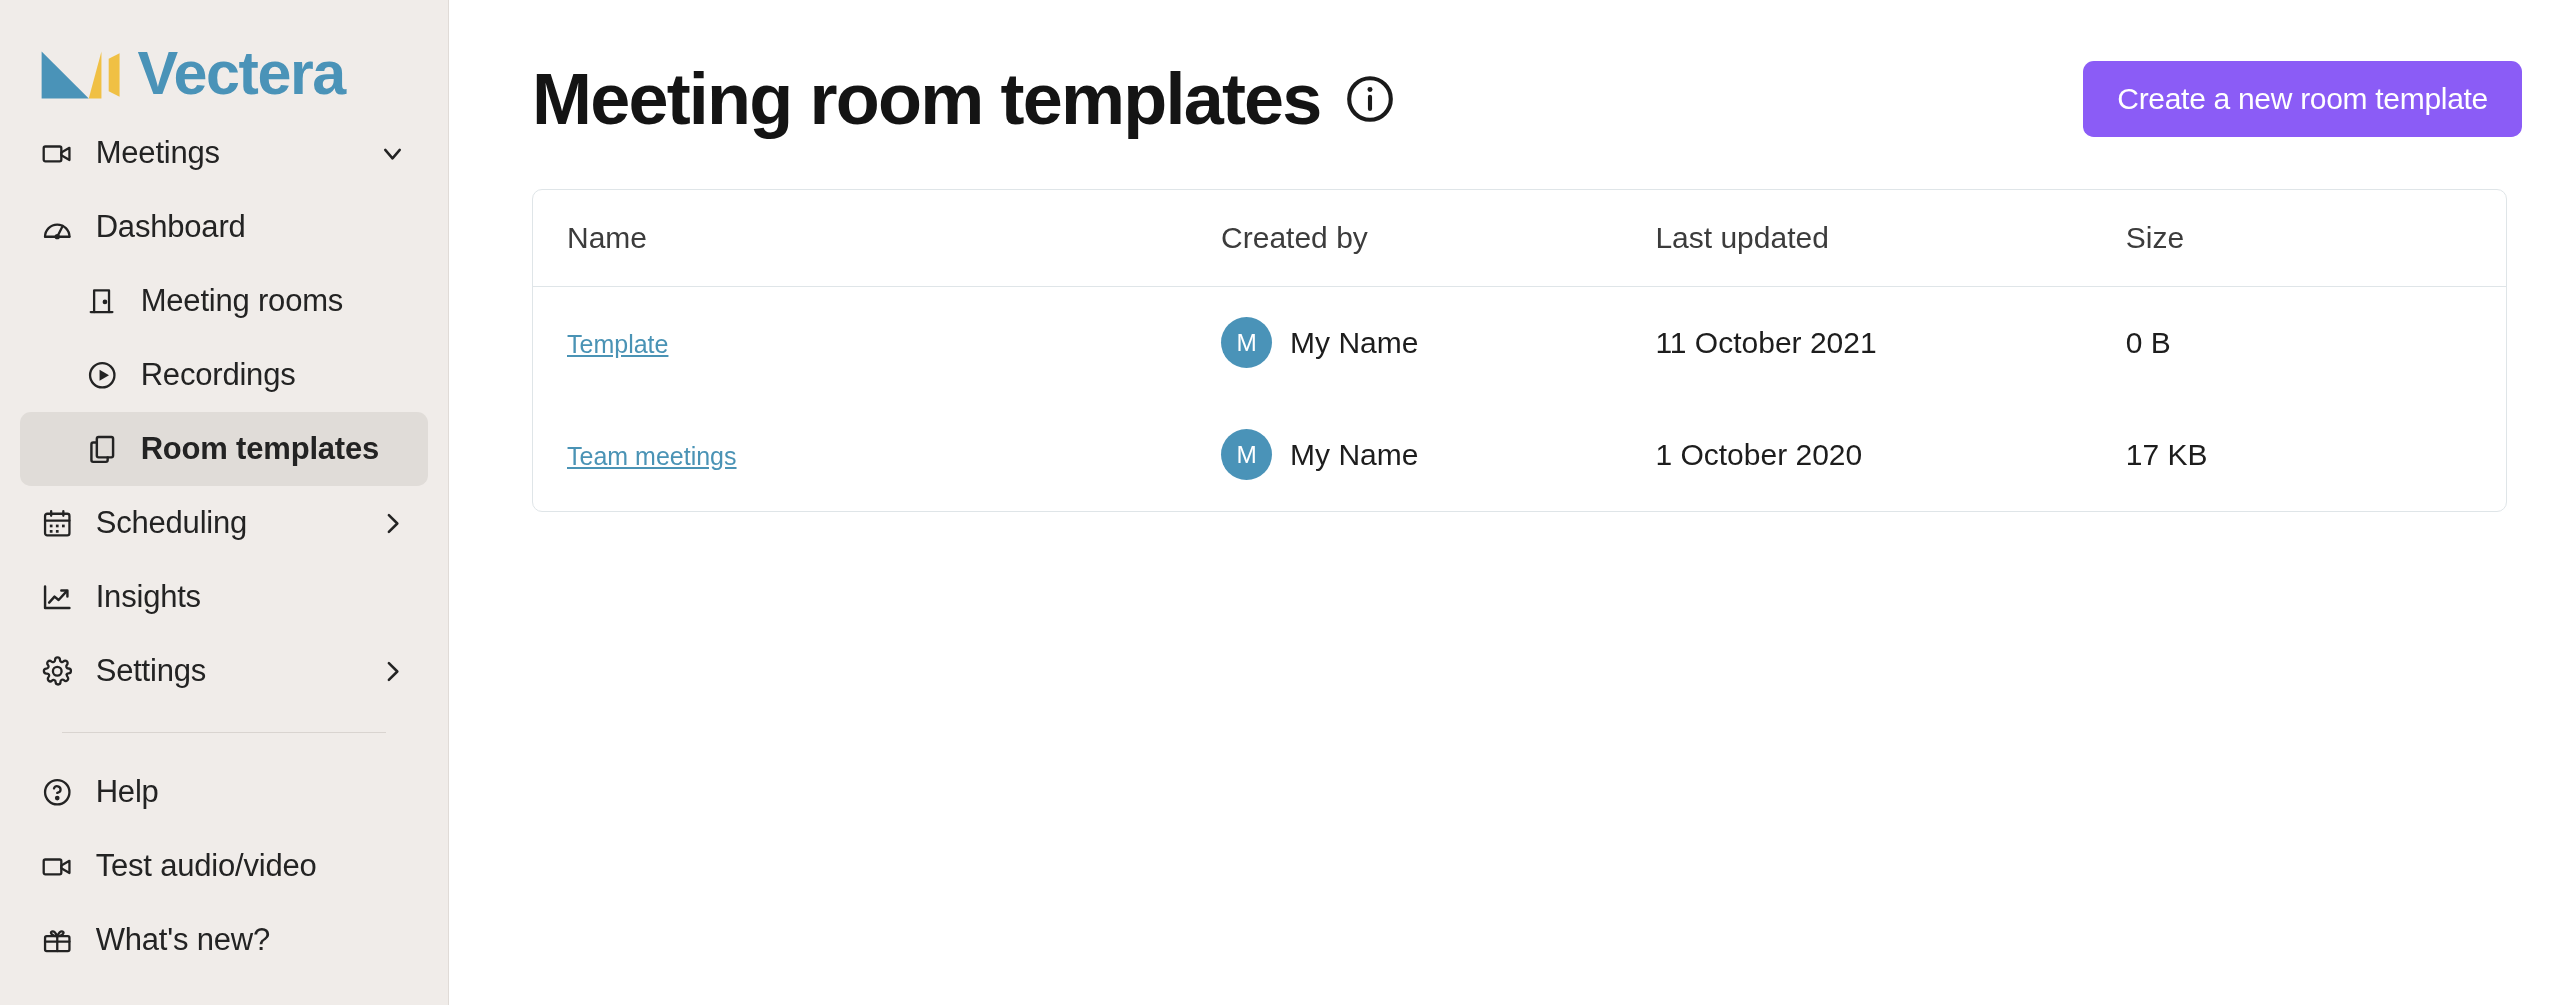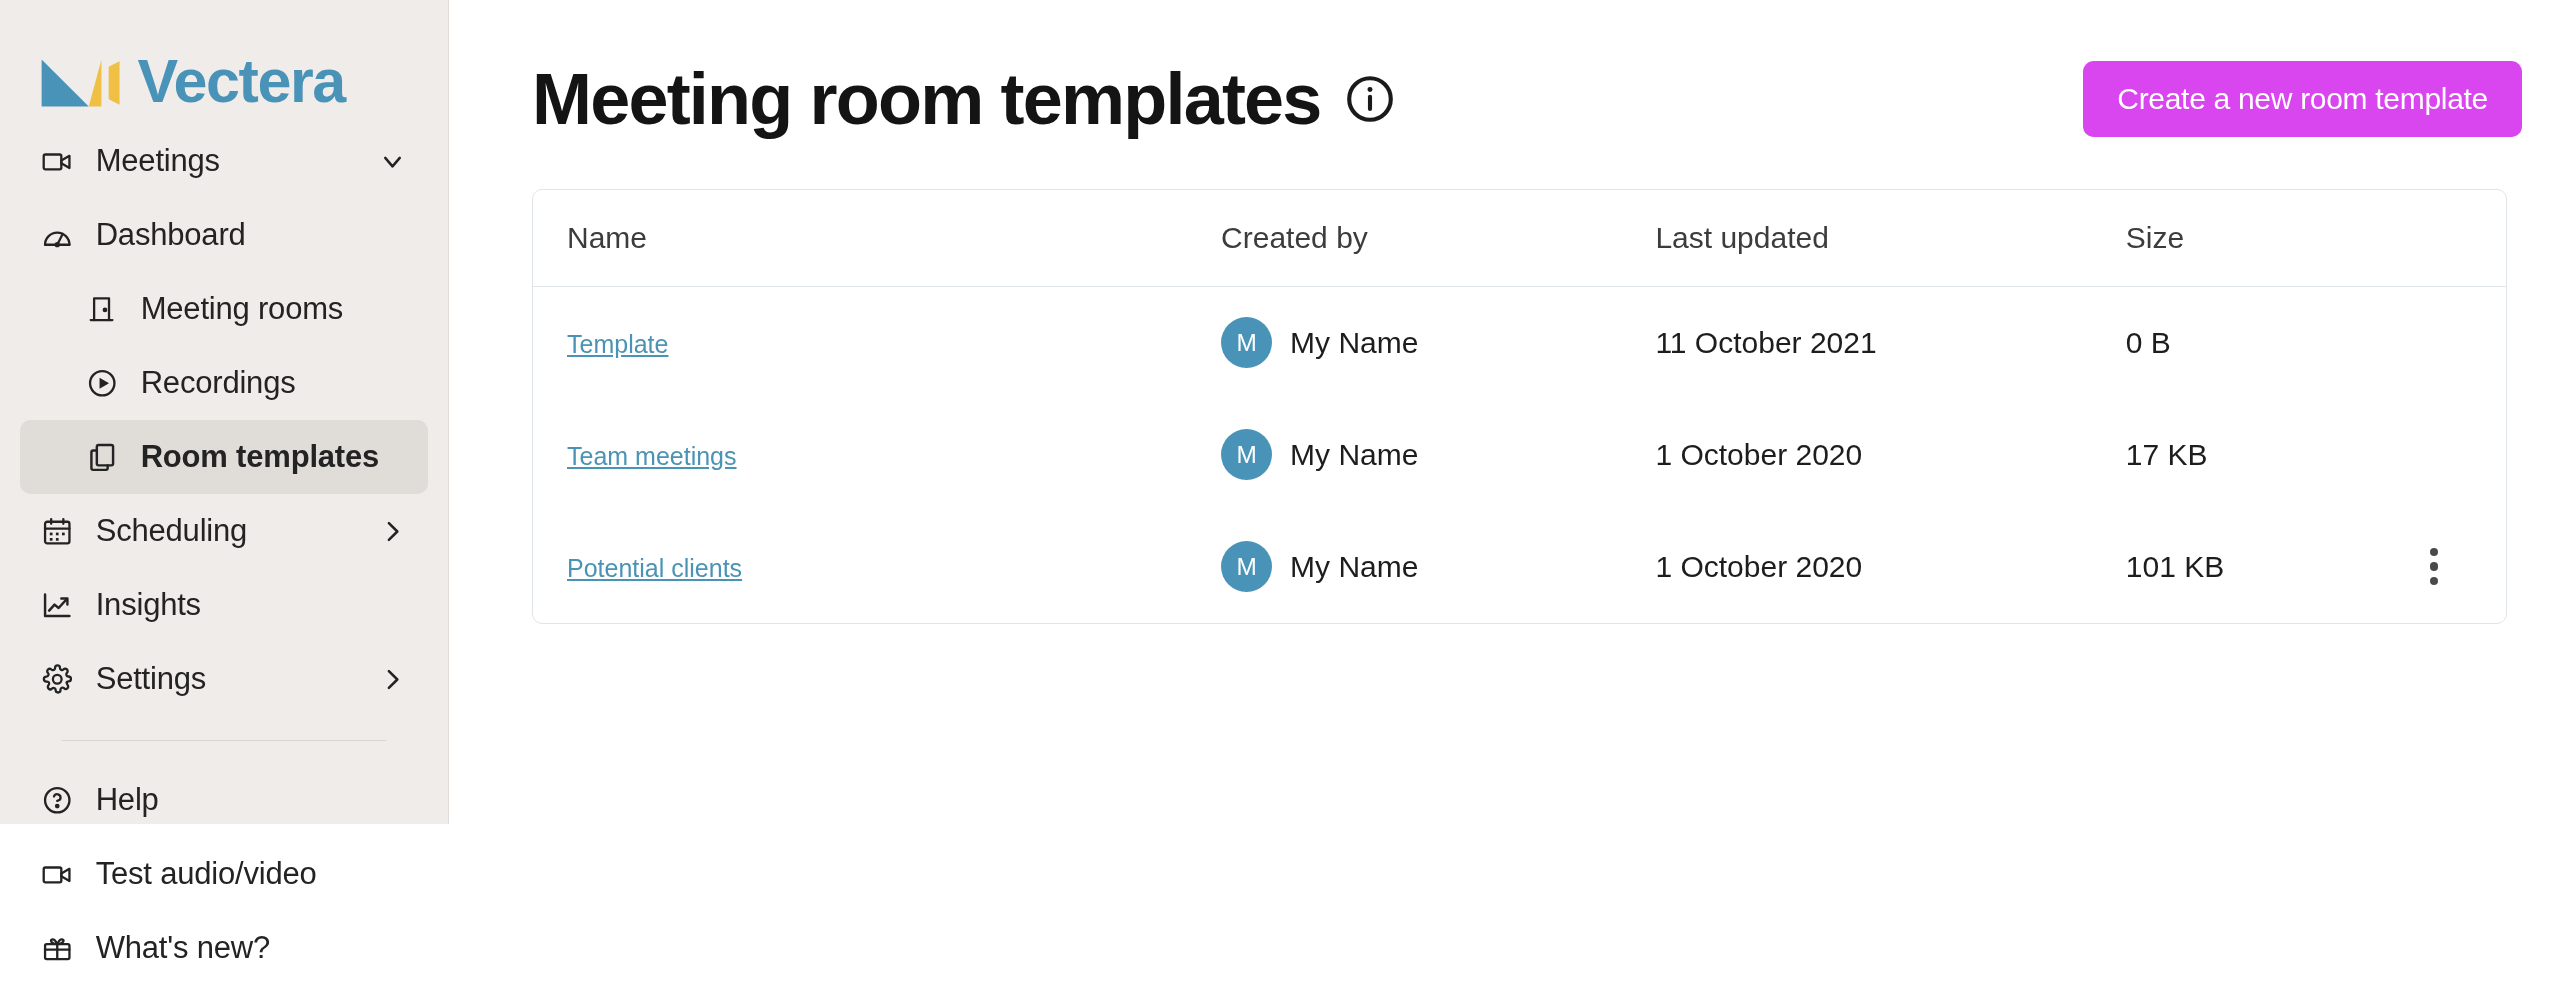--- a/index.html
+++ b/index.html
@@ -6,26 +6,26 @@
   html, body {
     width: 2576px; height: 1005px;
     background: #ffffff;
     font-family: "Liberation Sans", sans-serif;
     overflow: hidden;
   }
   .app { display: flex; width: 2576px; height: 1005px; position: relative; }
 
   
   .sidebar {
-    width: 449px; height: 824px;
+    width: 449px; height: 1005px;
     background: #f0ece9;
     border-right: 1.8px solid #e0dbd7;
     flex: 0 0 449px;
     position: relative;
-    padding-top: 16px;
+    padding-top: 8px;
   }
   .logo-row {
     display: flex; align-items: center; gap: 12.6px;
     padding: 23.5px 0 0 38px; height: 108px;
   }
   .logo-mark { width: 87px; height: 56px; flex: 0 0 87px; }
   .logo-word {
     font-size: 61px; font-weight: bold; color: #4a93b8;
     letter-spacing: -1.4px; line-height: 1;
     font-family: "Liberation Sans", sans-serif;
@@ -67,21 +67,21 @@
     margin-top: 8px;
   }
   .page-title {
     font-size: 72px; font-weight: bold; color: #141414;
     letter-spacing: -1.8px; line-height: 1;
   }
   .info-icon { margin-left: 23.5px; display:flex; align-items:center; }
   .info-icon svg { width: 52px; height: 52px; }
   .create-btn {
     margin-left: auto;
-    background: #d946ef; color: #ffffff;
+    background: #8b5cf6; color: #ffffff;
     font-size: 30px; border: none; border-radius: 10.8px;
     padding: 0 34px; height: 76px; cursor: pointer;
     letter-spacing: -0.3px;
     font-family: "Liberation Sans", sans-serif;
   }
 
   .card {
     border: 1.8px solid #dfe5e8;
     border-radius: 10px;
     background: #ffffff;
@@ -335,38 +335,20 @@
               <span class="by-cell">
                 <span class="avatar">M</span>
                 <span>My Name</span>
               </span>
             </td>
             <td class="col-upd">1 October 2020</td>
             <td class="col-size">17 KB</td>
             <td class="col-act"></td>
           </tr>
 
-          <tr>
-            <td class="col-name"><a class="tpl-link">Potential clients</a></td>
-            <td class="col-by">
-              <span class="by-cell">
-                <span class="avatar">M</span>
-                <span>My Name</span>
-              </span>
-            </td>
-            <td class="col-upd">1 October 2020</td>
-            <td class="col-size">101 KB</td>
-            <td class="col-act">
-              <span class="kebab">
-                  <i></i>
-                  <i></i>
-                  <i></i>
-                </span>
-            </td>
-          </tr>
 
         </tbody>
       </table>
     </div>
 
   </main>
 </div>
 
 
 </body></html>

